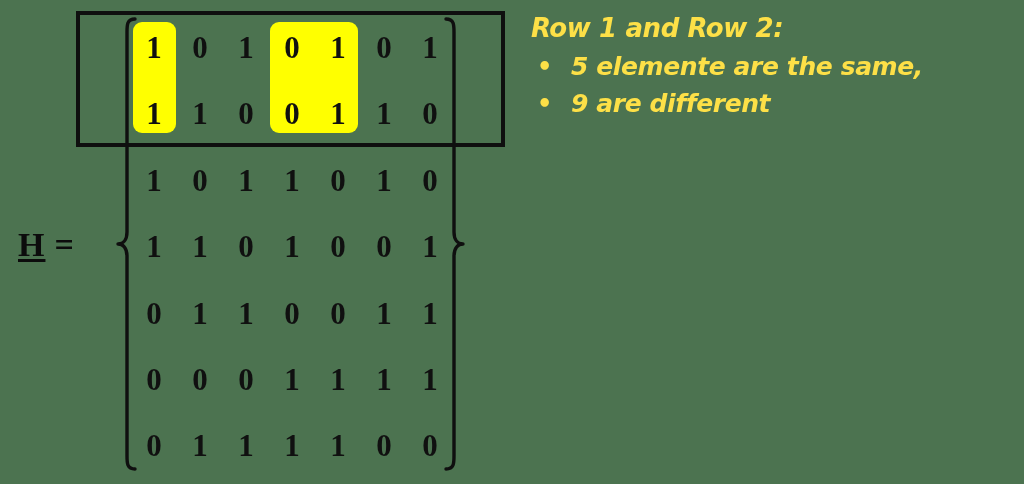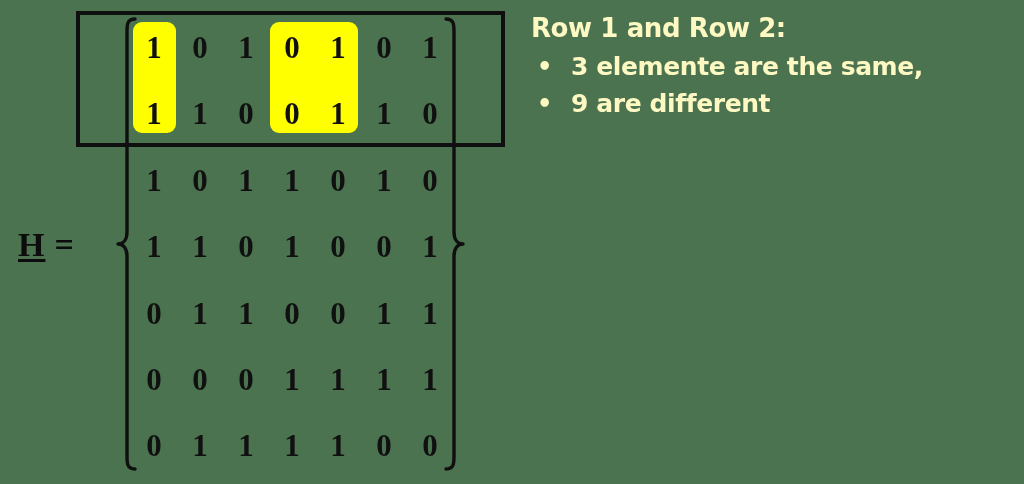--- a/index.html
+++ b/index.html
@@ -101,21 +101,22 @@
     background: transparent;
     pointer-events: none;
   }
 
   
   #annotation {
     position: absolute;
     left: 531px;
     top: 12px;
     width: 470px;
-    color: #fef9c3;
+    color: #fde047;
+    font-style: italic;
   }
   #annotation .ann-title {
     font-family: "DejaVu Sans", sans-serif;
     font-size: 26px;
     font-weight: bold;
     line-height: 1.28;
     letter-spacing: -0.4px;
   }
   #annotation ul {
     list-style: none;
@@ -240,21 +241,21 @@
 
   </div>
 
   <div id="row12-box"></div>
 
   <div id="annotation">
     <div class="ann-title">Row 1 and Row 2:</div>
     <ul>
       <li>
         <span class="bullet">•</span>
-        <span class="btxt">3 elemente are the same,</span>
+        <span class="btxt">5 elemente are the same,</span>
       </li>
       <li>
         <span class="bullet">•</span>
         <span class="btxt">9 are different</span>
       </li>
     </ul>
   </div>
 
 </div>
 

